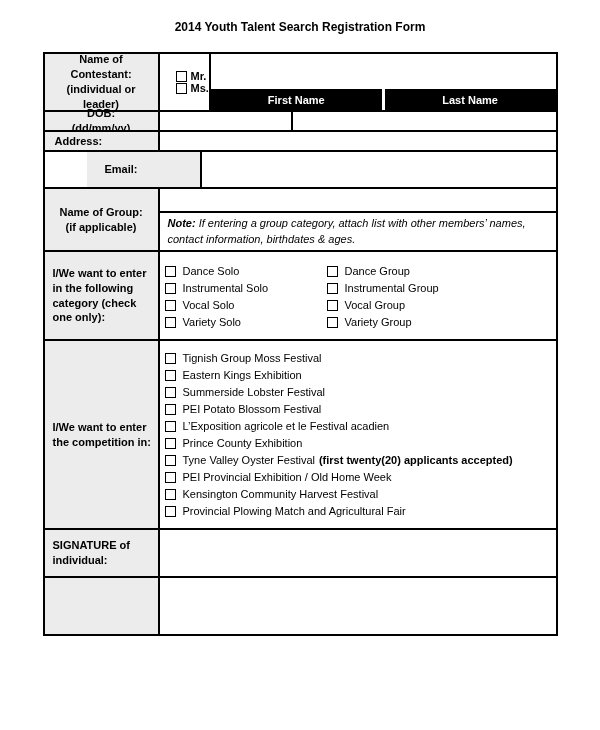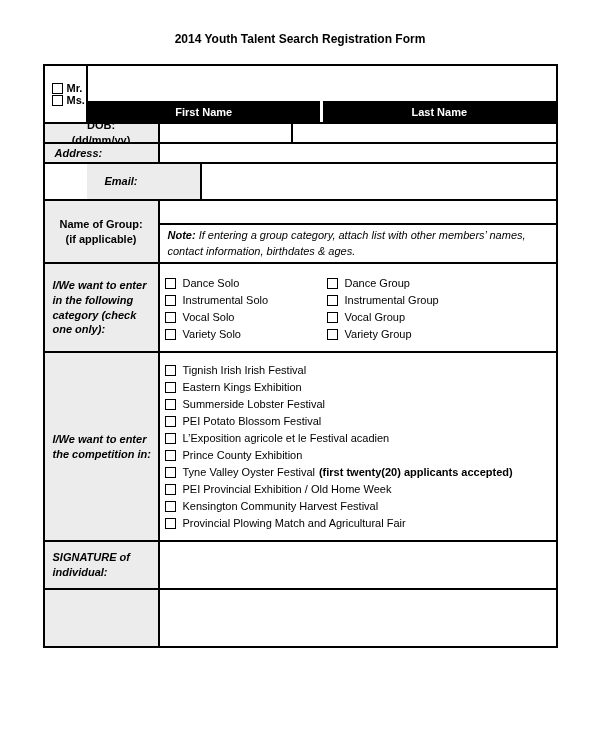--- a/index.html
+++ b/index.html
@@ -4,21 +4,21 @@
 <style>
   * { margin: 0; padding: 0; box-sizing: border-box; }
   html, body { width: 600px; height: 730px; }
   body {
     background: #ffffff;
     font-family: "Liberation Sans", sans-serif;
     color: #000;
     overflow: hidden;
   }
   .title {
-    margin-top: 32px;
+    margin-top: 20px;
     text-align: center;
     font-size: 12px;
     font-weight: bold;
   }
   .form-table {
     width: 515px;
     margin: 18px auto 0 auto;
     border: 2px solid #000;
   }
   .row { display: flex; border-bottom: 2px solid #000; }
@@ -30,35 +30,35 @@
     background: #ececec;
     border-right: 2px solid #000;
     font-weight: bold;
     font-size: 11px;
     line-height: 1.35;
     display: flex;
     flex-direction: column;
     justify-content: center;
   }
   .lc-center { align-items: center; text-align: center; padding: 0 3px; }
-  .lc-left { padding-left: 8px; padding-right: 1px; font-style: italic; }
+  .lc-left { padding-left: 8px; padding-right: 1px; }
   .pl10 { padding-left: 10px; }
   .pl18 { padding-left: 18px; margin-left: 42px; }
 
   .white-cell { background: #fff; }
 
   
   .r-contestant { height: 58px; }
   .mrms-cell {
     flex: 0 0 43px;
     border-right: 2px solid #000;
     display: flex;
     flex-direction: column;
     justify-content: center;
-    padding-left: 7px;
+    padding-left: 16px;
   }
   .mrms-line { display: flex; align-items: center; font-size: 11px; font-weight: bold; }
   .mrms-line .cb { margin-right: 4px; }
   .r1-right { flex: 1; display: flex; flex-direction: column; gap: 16px; }
   .r1-input { flex: 1; background: #fff; }
   .r1-bars { height: 21px; display: flex; }
   .bar {
     flex: 1;
     background: #000;
     color: #fff;
@@ -150,20 +150,24 @@
   .r-bottom { height: 56px; }
 </style>
 </head>
 <body>
 
 <div class="title">2014 Youth Talent Search Registration Form</div>
 
 <div class="form-table">
 
   <div class="row r-contestant">
+    <div class="label-cell lc-center">
+      <span>Name of Contestant:</span>
+      <span>(individual or leader)</span>
+    </div>
     <div class="mrms-cell">
       <span class="mrms-line">
         <span class="cb"></span>
         <span>Mr.</span>
       </span>
       <span class="mrms-line">
         <span class="cb"></span>
         <span>Ms.</span>
       </span>
     </div>
@@ -262,21 +266,21 @@
     </div>
   </div>
 
   <div class="row r-competition">
     <div class="label-cell lc-left">
       <span>I/We want to enter the competition in:</span>
     </div>
     <div class="comp-right">
       <div class="opt">
         <span class="cb"></span>
-        <span>Tignish Irish Irish Festival</span>
+        <span>Tignish Group Moss Festival</span>
       </div>
       <div class="opt">
         <span class="cb"></span>
         <span>Eastern Kings Exhibition</span>
       </div>
       <div class="opt">
         <span class="cb"></span>
         <span>Summerside Lobster Festival</span>
       </div>
       <div class="opt">

